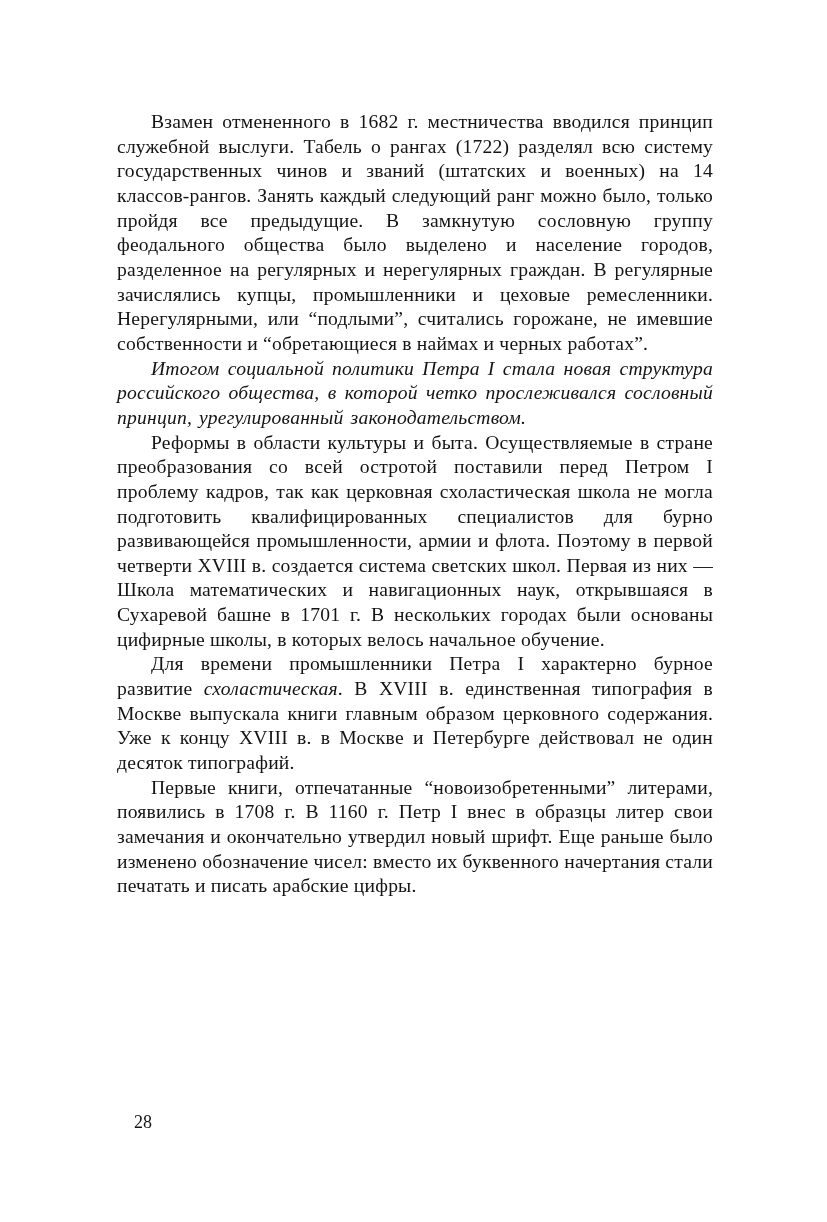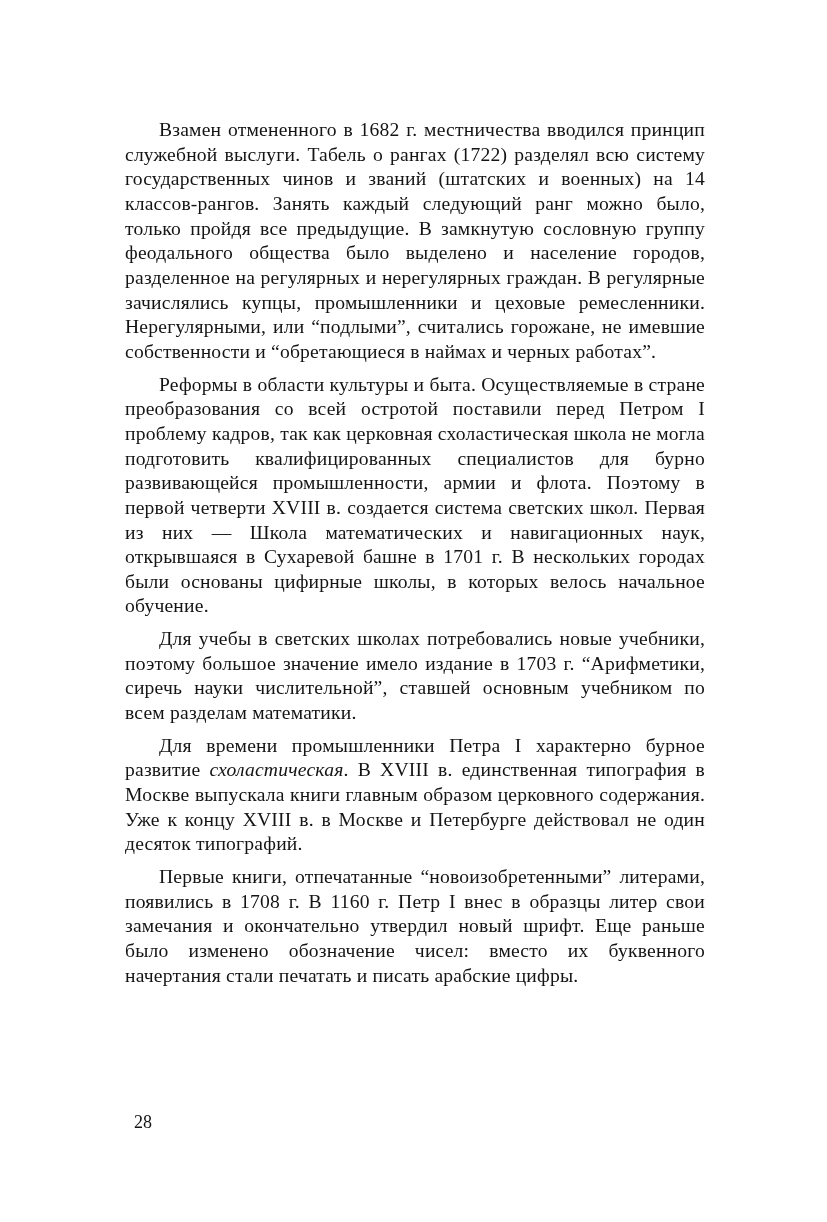--- a/index.html
+++ b/index.html
@@ -20,21 +20,21 @@
     top: 110px;
     width: 596px;
     font-family: "Liberation Serif", "DejaVu Serif", serif;
     font-size: 19.6px;
     line-height: 24.65px;
     letter-spacing: 0.2px;
     color: #141414;
     text-align: justify;
   }
   .text-block p {
-    margin: 8px;
+    margin: 0;
     padding: 0;
     text-indent: 34px;
   }
   p.italic-para {
     font-style: italic;
     word-spacing: 2px;
   }
   .lead-bold {
     font-weight: normal;
   }
@@ -51,24 +51,24 @@
   }
 </style>
 </head>
 <body>
 
 <div class="page">
   <div class="text-block">
 
     <p>Взамен отмененного в 1682 г. местничества вводился принцип служебной выслуги. Табель о рангах (1722) разделял всю систему государственных чинов и званий (штатских и военных) на 14 классов-рангов. Занять каждый следующий ранг можно было, только пройдя все предыдущие. В замкнутую сословную группу феодального общества было выделено и население городов, разделенное на регулярных и нерегулярных граждан. В регулярные зачислялись купцы, промышленники и цеховые ремесленники. Нерегулярными, или “подлыми”, считались горожане, не имевшие собственности и “обретающиеся в наймах и черных работах”.</p>
 
+    <p class="italic-para">Итогом социальной политики Петра I стала новая структура российского общества, в которой четко прослеживался сословный принцип, урегулированный законодательством.</p>
 
     <p><span class="lead-bold">Реформы в области культуры и быта.</span><span> Осуществляемые в стране преобразования со всей остротой поставили перед Петром I проблему кадров, так как церковная схоластическая школа не могла подготовить квалифицированных специалистов для бурно развивающейся промышленности, армии и флота. Поэтому в первой четверти XVIII в. создается система светских школ. Первая из них — Школа математических и навигационных наук, открывшаяся в Сухаревой башне в 1701 г. В нескольких городах были основаны цифирные школы, в которых велось начальное обучение.</span></p>
 
-    <p>Для учебы в светских школах потребовались новые учебники, поэтому большое значение имело издание в 1703 г. “Арифметики, сиречь науки числительной”, ставшей основным учебником по всем разделам математики.</p>
 
     <p><span>Для времени промышленники Петра I характерно бурное развитие </span><span class="inline-italic">схоластическая</span><span>. В XVIII в. единственная типография в Москве выпускала книги главным образом церковного содержания. Уже к концу XVIII в. в Москве и Петербурге действовал не один десяток типографий.</span></p>
 
     <p>Первые книги, отпечатанные “новоизобретенными” литерами, появились в 1708 г. В 1160 г. Петр I внес в образцы литер свои замечания и окончательно утвердил новый шрифт. Еще раньше было изменено обозначение чисел: вместо их буквенного начертания стали печатать и писать арабские цифры.</p>
 
   </div>
 
   <div class="page-number">28</div>
 </div>
 

